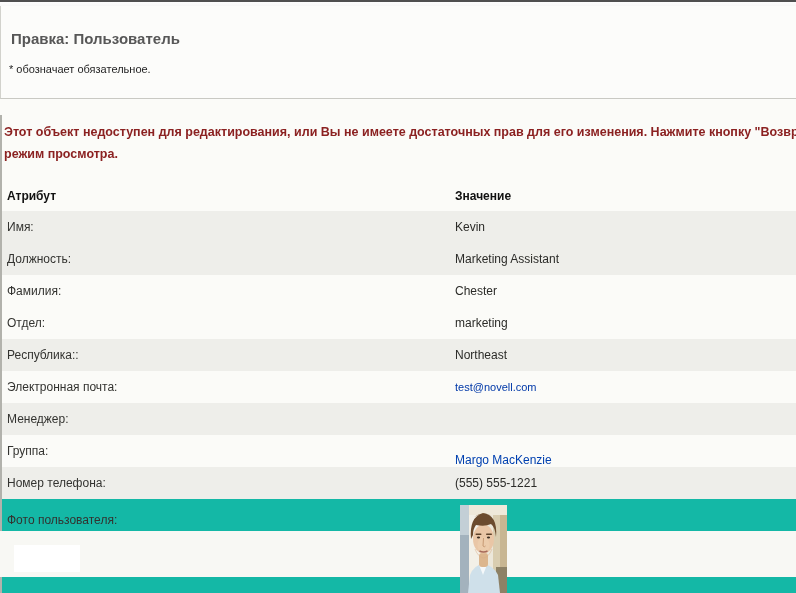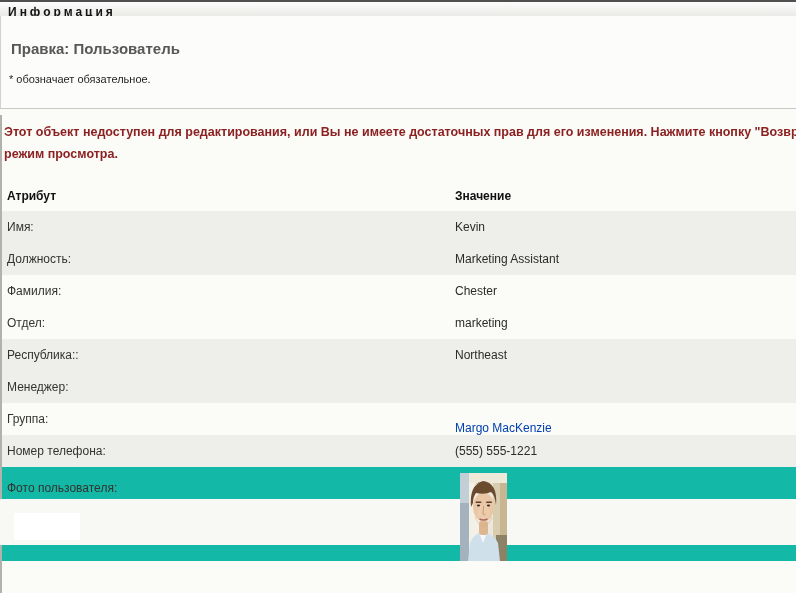--- a/index.html
+++ b/index.html
@@ -16,21 +16,21 @@
     border-bottom: 2px solid #a5a59f;
     background: linear-gradient(#fdfdfd, #e4e4e0);
   }
   .topbar-title {
     position: absolute; left: 8px; top: 3px;
     font-size: 12px; font-weight: bold; letter-spacing: 3px;
     color: #141414;
   }
   
   .section-top {
-    position: absolute; left: 0; top: 16px; width: 796px; height: 93px;
+    position: absolute; left: 0; top: 6px; width: 796px; height: 93px;
     background: #fcfcfa;
     border-left: 1px solid #d2d2cc;
     border-bottom: 1px solid #c9c9c3;
   }
   .page-title {
     position: absolute; left: 10px; top: 24px;
     font-size: 15px; font-weight: bold; color: #575757;
   }
   .required-note {
     position: absolute; left: 8px; top: 57px;
@@ -132,20 +132,24 @@
     <div class="row">
       <span class="label">Отдел:</span>
       <span class="value">marketing</span>
     </div>
 
     <div class="row gray">
       <span class="label">Республика::</span>
       <span class="value">Northeast</span>
     </div>
 
+    <div class="row">
+      <span class="label">Электронная почта:</span>
+      <span class="value link-small">test@novell.com</span>
+    </div>
 
     <div class="row gray">
       <span class="label">Менеджер:</span>
       <span class="value link">Margo MacKenzie</span>
     </div>
 
     <div class="row">
       <span class="label">Группа:</span>
       <span class="value"></span>
     </div>

